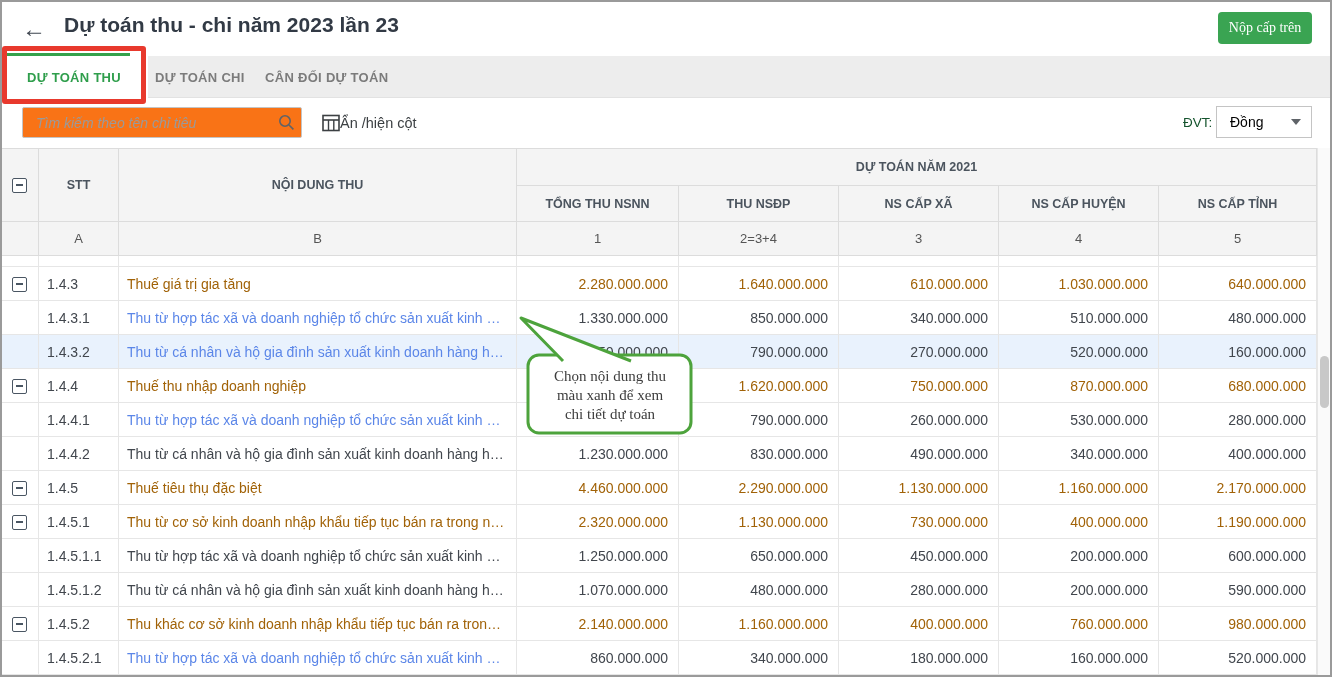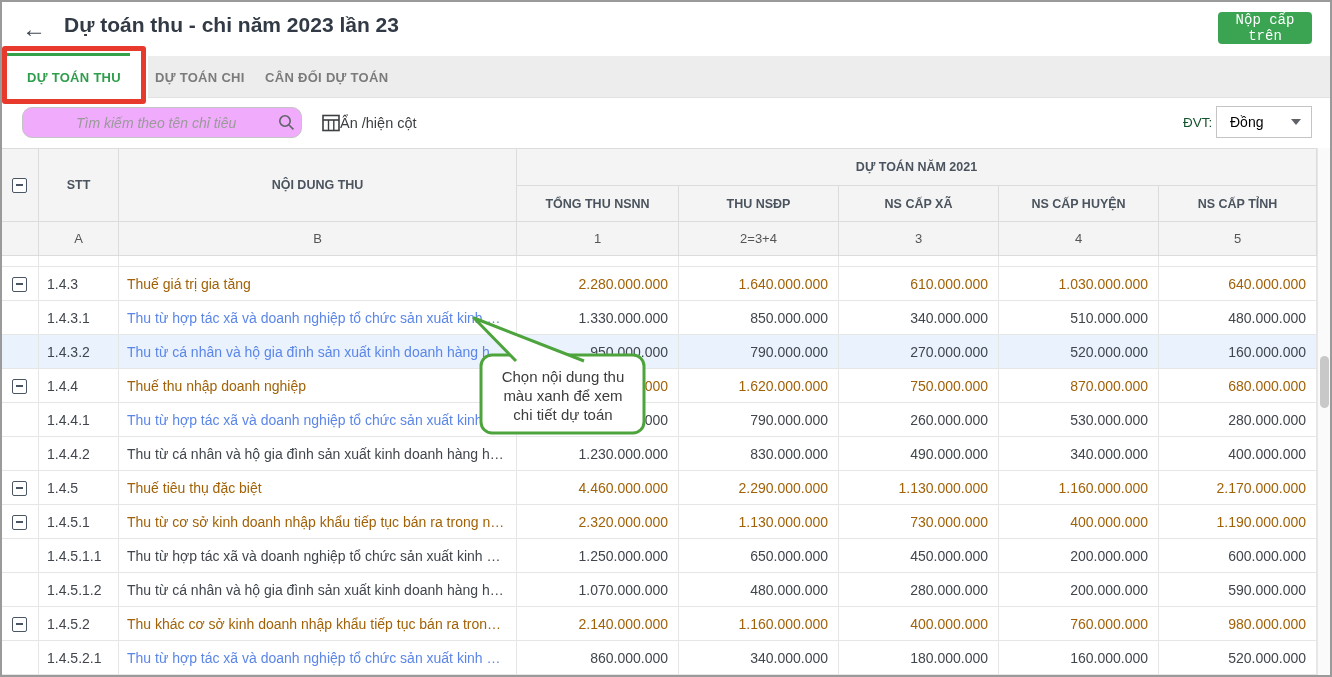--- a/index.html
+++ b/index.html
@@ -8,41 +8,41 @@
     position:relative; width:1332px; height:677px; background:#fff; overflow:hidden;
   }
   #frame-border { position:absolute; inset:0; border:2px solid #9a9a9a; pointer-events:none; z-index:60; }
 
   
   .topbar { position:absolute; left:0; top:0; width:1332px; height:56px; background:#fff; }
   .back-btn { position:absolute; left:18px; top:13px; width:32px; height:32px; font-size:24px; color:#3f4650;
               display:flex; align-items:center; justify-content:center; cursor:pointer; }
   .page-title { position:absolute; left:64px; top:13px; font-size:21px; font-weight:bold; color:#323a45; }
   .submit-btn { position:absolute; left:1218px; top:12px; width:94px; height:32px; background:#3aa452; border:none;
-                border-radius:4px; color:#fff; font-size:14px; font-family:Liberation Mono, monospace; cursor:pointer; }
+                border-radius:4px; color:#fff; font-size:14px; font-family:Liberation Serif, serif; cursor:pointer; }
 
   
   .tabstrip { position:absolute; left:0; top:56px; width:1332px; height:42px; background:#ededed; border-bottom:1px solid #e2e2e2; }
   .tab-active-bg { position:absolute; left:0; top:0; width:148px; height:42px; background:#fff; }
   .tab-indicator { position:absolute; left:4px; top:-3px; width:126px; height:3px; background:#35a14b; }
   .tab { position:absolute; top:0; height:42px; display:flex; align-items:center; font-size:13px; font-weight:bold;
          letter-spacing:.3px; color:#7b7b7b; cursor:pointer; }
   .tab.active { color:#2f9e4c; }
   .tab1 { left:0; width:148px; justify-content:center; }
   .tab2 { left:155px; }
   .tab3 { left:265px; }
 
   
   .red-box { position:absolute; left:2px; top:46px; width:144px; height:58px; border:5px solid #e8392d;
              border-radius:3px; z-index:50; pointer-events:none; }
 
   
   .toolbar { position:absolute; left:0; top:98px; width:1332px; height:50px; background:#fff; }
   .search-wrap { position:absolute; left:22px; top:9px; width:280px; height:31px; border:1px solid #c4c4c4;
-                 border-radius:10px; background:#f0abfc; display:flex; align-items:center;padding-left:40px; }
+                 border-radius:2px; background:#f97316; display:flex; align-items:center; }
   .search-input { flex:1; border:none; outline:none; height:27px; margin-left:13px; font-size:14px; font-style:italic;
                   color:#444; font-family:inherit; background:transparent; }
   .search-input::placeholder { color:#9a9a9a; font-style:italic; }
   .search-icon { width:30px; display:flex; justify-content:center; align-items:center; cursor:pointer; }
   .cols-toggle { position:absolute; left:322px; top:9px; height:31px; display:flex; align-items:center; cursor:pointer; }
   .cols-toggle span { font-size:14.5px; color:#3c4043; }
   .unit-label { position:absolute; left:1183px; top:17px; font-size:13.5px; color:#14532d; }
   .unit-select { position:absolute; left:1216px; top:8px; width:96px; height:32px; border:1px solid #c4c4c4;
                  background:#fff; display:flex; align-items:center; cursor:pointer; }
   .unit-select .val { margin-left:13px; font-size:14px; color:#000000; flex:1; }
@@ -69,21 +69,21 @@
   .minus-icon { display:inline-block; width:15px; height:15px; border:1.5px solid #4a5663; border-radius:2px;
                 position:relative; vertical-align:middle; cursor:pointer; background:#fff; }
   .minus-icon::after { content:""; position:absolute; left:2.5px; top:5.5px; width:7px; height:1.5px; background:#4a5663; }
 
   
   .vscroll-track { position:absolute; left:1317px; top:148px; width:13px; height:527px; background:#fafafa;
                    border-left:1px solid #e7e7e7; }
   .vscroll-thumb { position:absolute; left:2px; top:208px; width:9px; height:52px; background:#c8c8c8; border-radius:5px; cursor:pointer; }
 
   
-  .callout { position:absolute; left:466px; top:308px; width:195px; height:140px; z-index:40; pointer-events:none; }
+  .callout { position:absolute; left:513px; top:308px; width:195px; height:140px; z-index:40; pointer-events:none;font-family:Liberation Serif, serif; }
   .callout-text { position:absolute; left:16px; top:52px; width:162px; height:70px; display:flex; flex-direction:column;
                   align-items:center; justify-content:center; font-size:15px; line-height:19px; color:#3c3c3c; text-align:center; }
 </style>
 </head>
 <body>
 
 <div id="app">
 
   <div class="topbar">
     <div class="back-btn">

